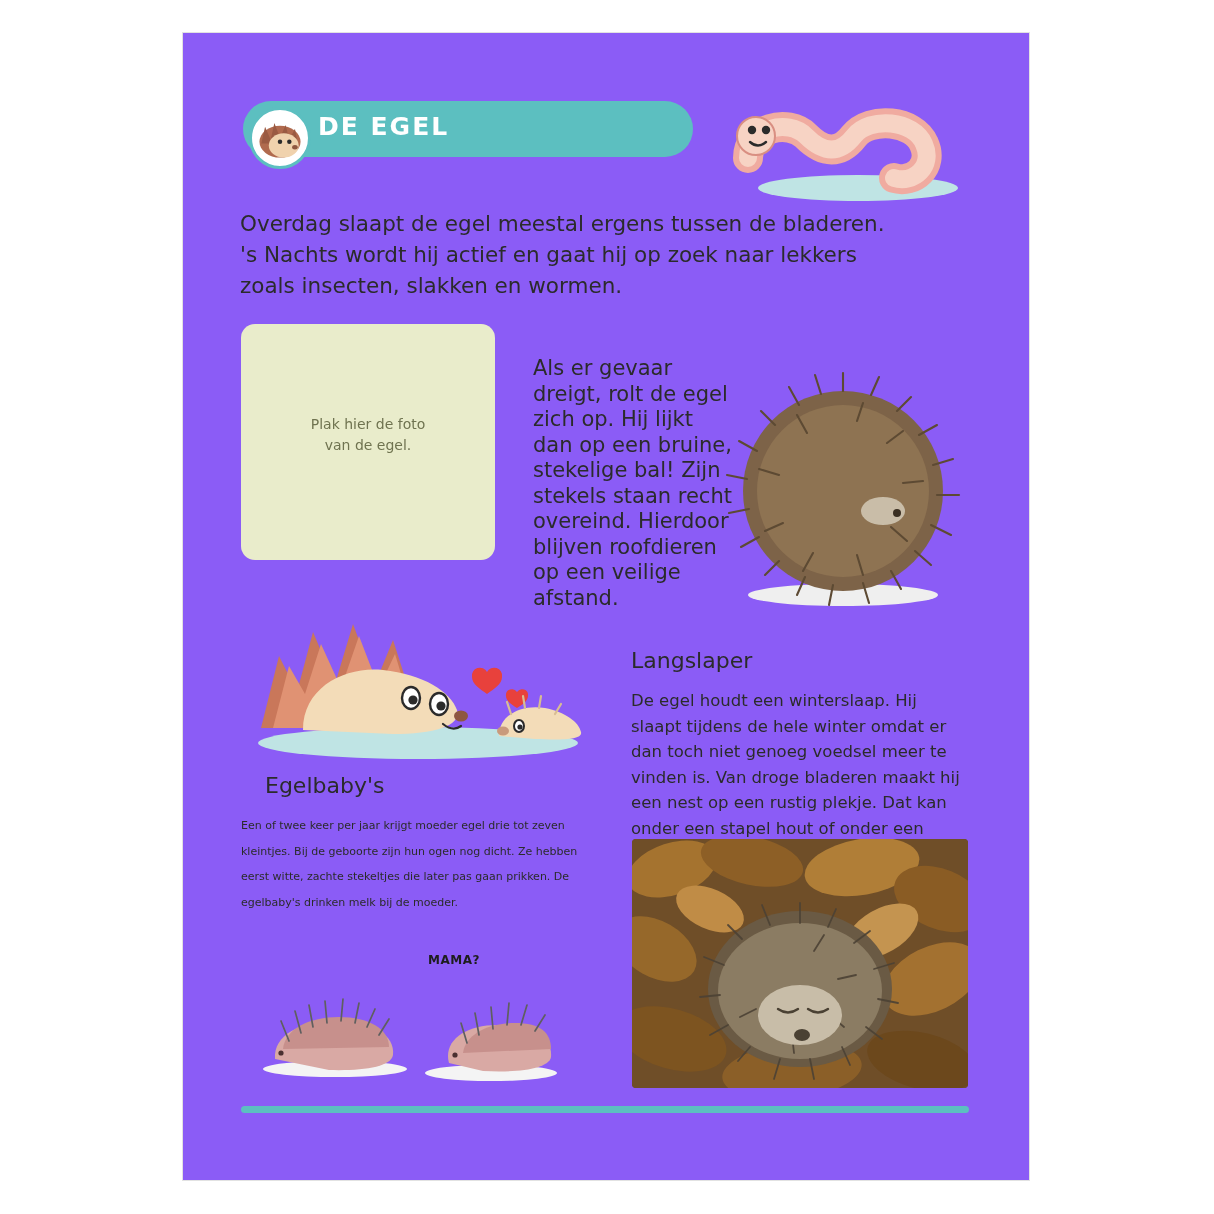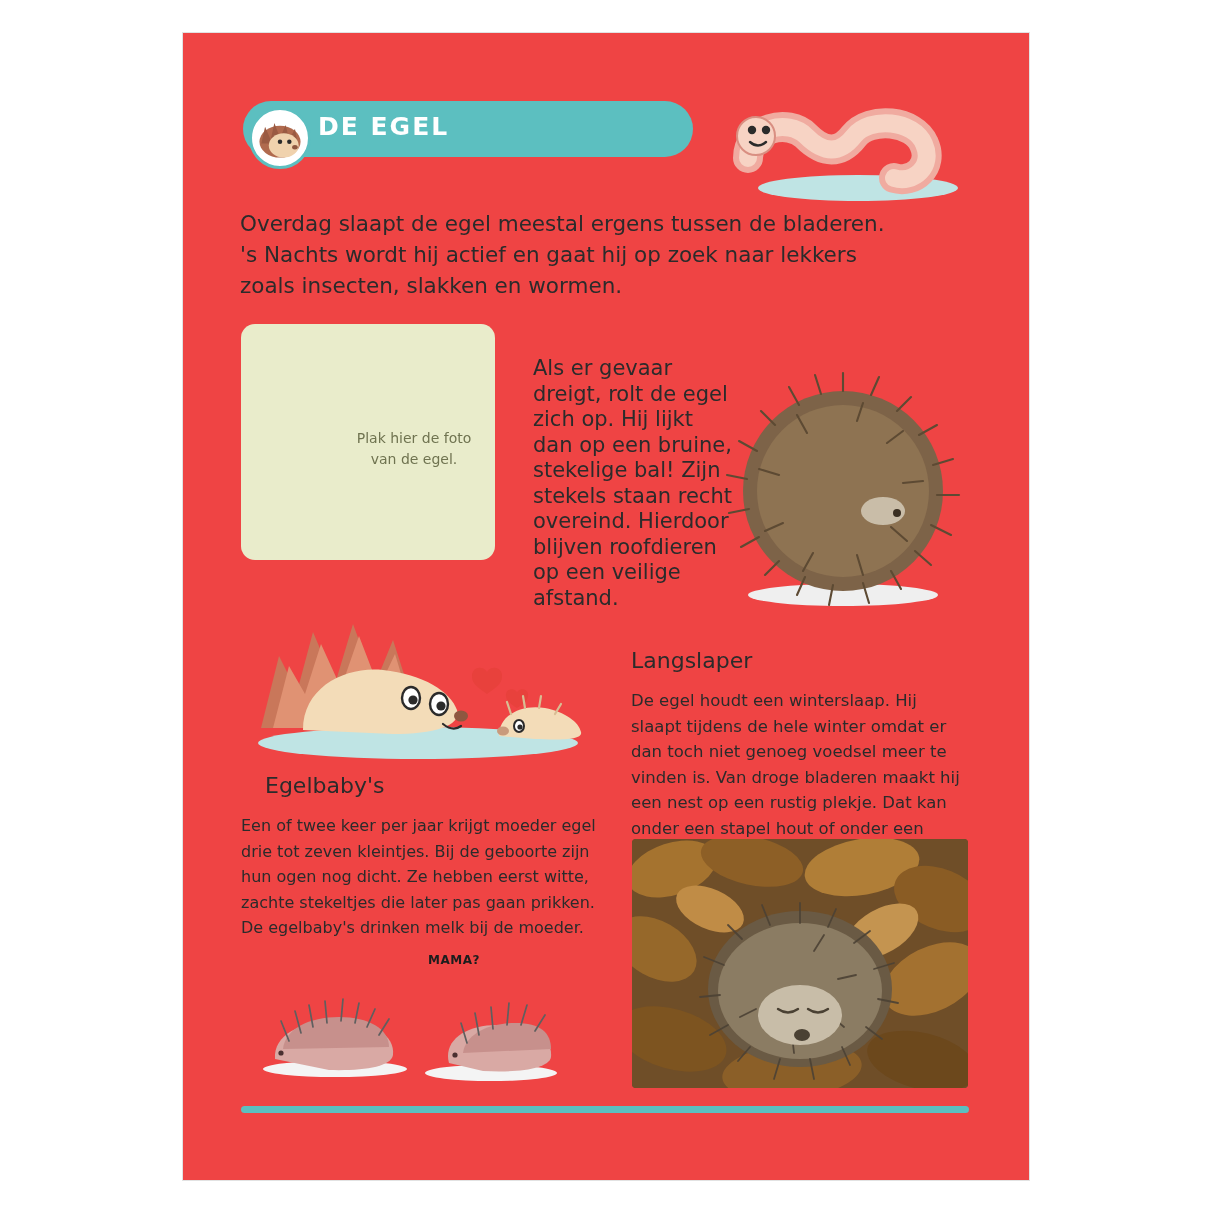--- a/index.html
+++ b/index.html
@@ -12,21 +12,21 @@
     height: 1214px;
     font-family: "DejaVu Sans", sans-serif;
     overflow: hidden;
   }
   .page {
     position: absolute;
     left: 183px;
     top: 33px;
     width: 846px;
     height: 1147px;
-    background: #ef4444;
+    background: #8b5cf6;
     box-shadow: 0 0 0 1px #e2e2e2;
     overflow: hidden;
   }
   
   .title-bar {
     position: absolute;
     left: 60px;
     top: 68px;
     width: 450px;
     height: 56px;
@@ -85,27 +85,26 @@
     left: 58px;
     top: 291px;
     width: 254px;
     height: 236px;
     background: #e9eccb;
     border-radius: 14px;
   }
   .photo-box-text {
     position: absolute;
     left: 0;
-    top: 104px;
+    top: 90px;
     width: 100%;
     text-align: center;
     font-size: 14px;
     line-height: 21px;
     color: #6f7350;
-    margin-left: 46px;
   }
   
   .h-bolletje {
     position: absolute;
     left: 349px;
     top: 283px;
     font-size: 22px;
     color: #2b2b2b;
   }
   .p-bolletje {
@@ -139,21 +138,21 @@
     top: 740px;
     font-size: 22px;
     color: #2b2b2b;
     margin-left: 24px;
   }
   .p-baby {
     position: absolute;
     left: 58px;
     top: 780px;
     width: 355px;
-    font-size: 16px;
+    font-size: 11px;
     line-height: 25.5px;
     color: #2b2b2b;
   }
   .baby-photos {
     position: absolute;
     left: 70px;
     top: 930px;
     width: 340px;
     height: 120px;
   }

